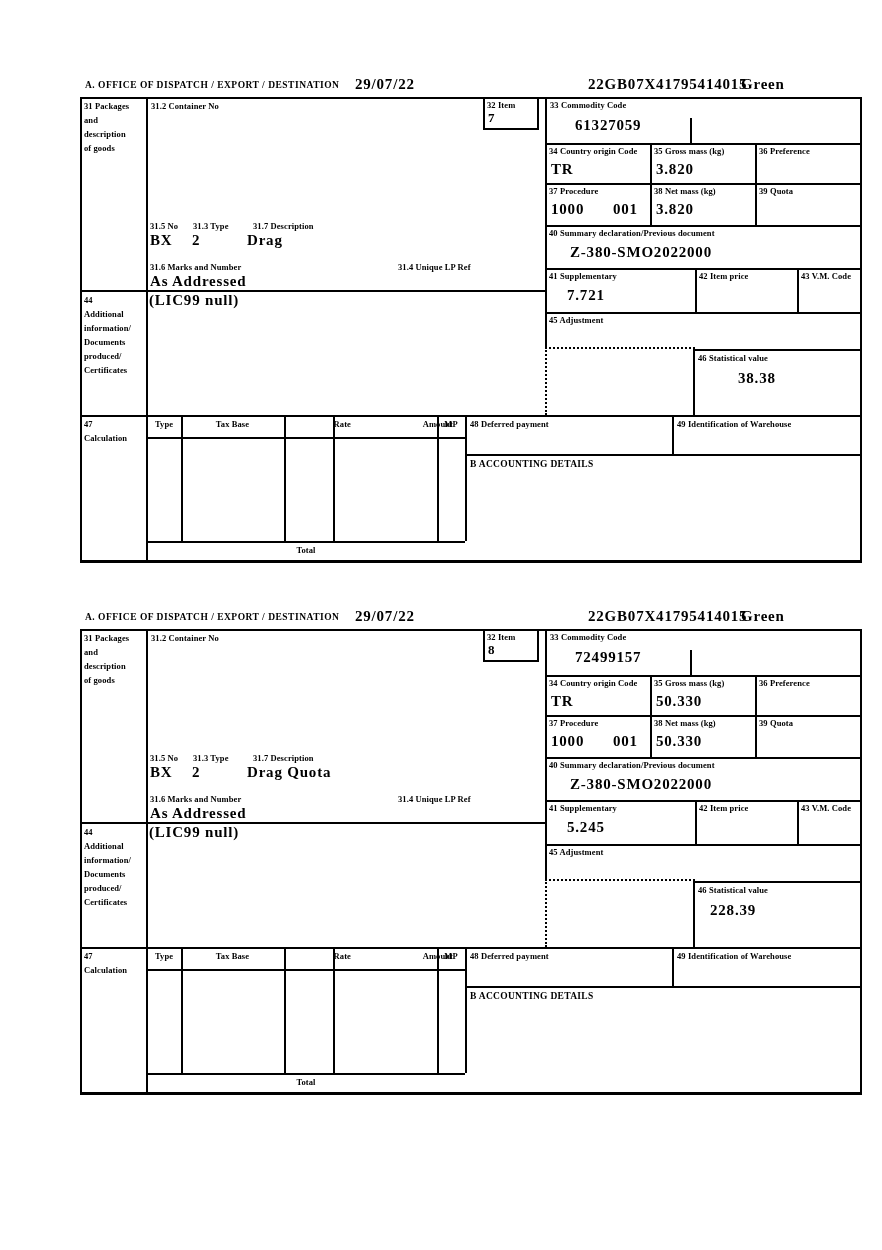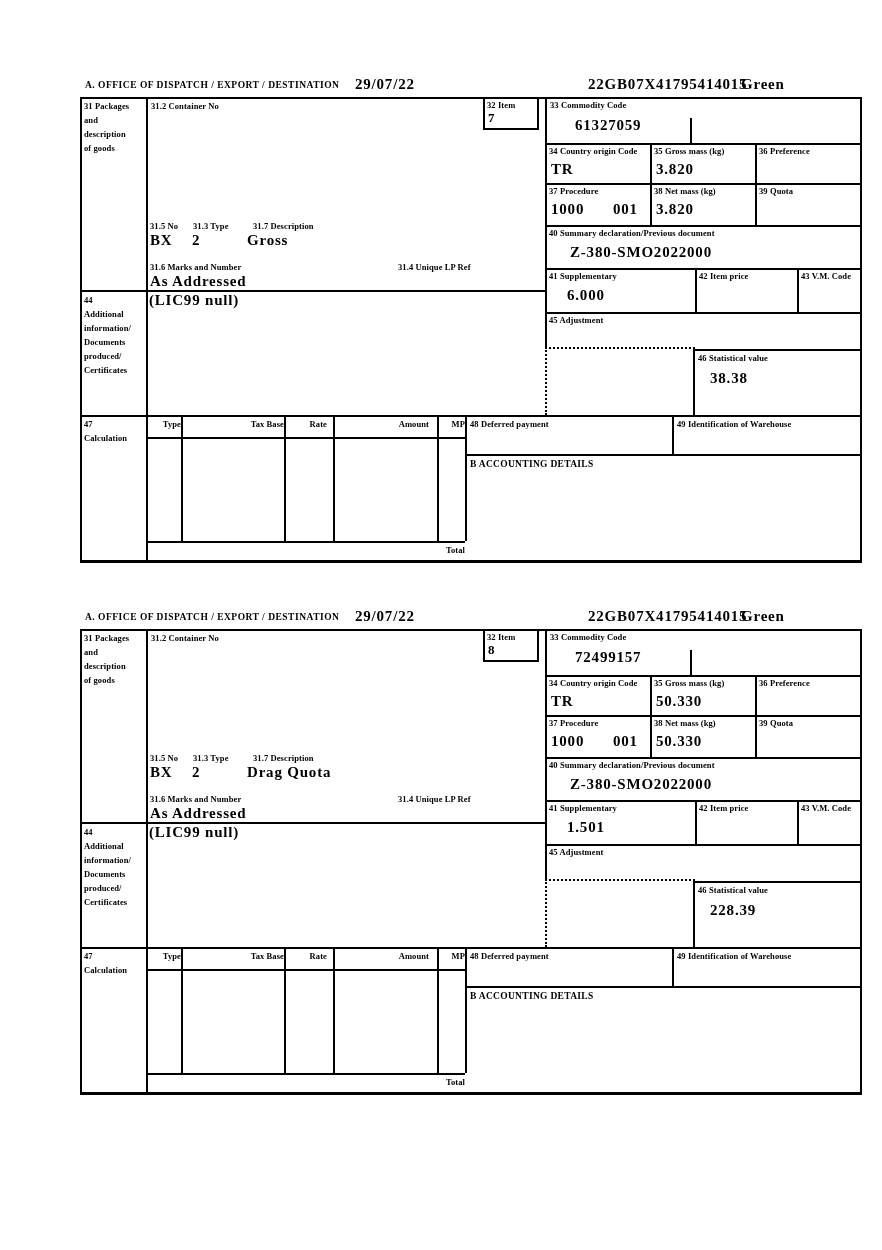--- a/index.html
+++ b/index.html
@@ -9,22 +9,22 @@
   .hl{position:absolute;background:#000;height:2px;}
   .vl{position:absolute;background:#000;width:2px;}
   .dh{position:absolute;border-top:2px dotted #000;height:0;}
   .dv{position:absolute;border-left:2px dotted #000;width:0;}
   .b32{position:absolute;border:2px solid #000;border-top:none;}
   .lb{position:absolute;font-weight:bold;font-size:8.5px;letter-spacing:0.1px;white-space:nowrap;}
   .hA{font-size:9.5px;letter-spacing:0.5px;}
   .sb{font-size:9.5px;letter-spacing:0.3px;}
   .vv{position:absolute;font-weight:bold;font-size:15px;letter-spacing:0.8px;white-space:nowrap;}
   .vs{font-size:13px;letter-spacing:0.3px;}
-  .ctr{text-align:right;white-space:nowrap;}
-  .rt{text-align:right;}
+  .ctr{text-align:center;white-space:nowrap;}
+  .rt{text-align:right;margin-left:24px;}
 </style>
 </head>
 <body>
 
 <div class="blk" style="top:75px">
 
   <span class="lb hA" style="left:85px;top:5px">A.  OFFICE OF DISPATCH / EXPORT / DESTINATION</span>
   <span class="vv" style="left:355px;top:1px">29/07/22</span>
   <span class="vv" style="left:588px;top:1px">22GB07X41795414015</span>
   <span class="vv" style="left:741px;top:1px">Green</span>
@@ -82,44 +82,44 @@
   <span class="vv" style="left:613px;top:126px">001</span>
   <span class="lb" style="left:654px;top:111px">38 Net mass (kg)</span>
   <span class="vv" style="left:656px;top:126px">3.820</span>
   <span class="lb" style="left:759px;top:111px">39 Quota</span>
 
   <span class="lb" style="left:150px;top:146px">31.5 No</span>
   <span class="lb" style="left:193px;top:146px">31.3 Type</span>
   <span class="lb" style="left:253px;top:146px">31.7 Description</span>
   <span class="vv" style="left:150px;top:157px">BX</span>
   <span class="vv" style="left:192px;top:157px">2</span>
-  <span class="vv" style="left:247px;top:157px">Gross</span>
+  <span class="vv" style="left:247px;top:157px">Drag</span>
 
   <span class="lb" style="left:150px;top:187px">31.6 Marks and Number</span>
   <span class="lb" style="left:398px;top:187px">31.4 Unique LP Ref</span>
   <span class="vv" style="left:150px;top:198px">As Addressed</span>
 
   <span class="lb" style="left:549px;top:153px">40 Summary declaration/Previous document</span>
   <span class="vv" style="left:570px;top:169px">Z-380-SMO2022000</span>
   <span class="lb" style="left:549px;top:196px">41 Supplementary</span>
-  <span class="vv" style="left:567px;top:212px">6.000</span>
+  <span class="vv" style="left:567px;top:212px">7.721</span>
   <span class="lb" style="left:699px;top:196px">42 Item price</span>
   <span class="lb" style="left:801px;top:196px">43 V.M. Code</span>
 
   <span class="lb" style="left:84px;top:220px">44</span>
   <span class="lb" style="left:84px;top:234px">Additional</span>
   <span class="lb" style="left:84px;top:248px">information/</span>
   <span class="lb" style="left:84px;top:262px">Documents</span>
   <span class="lb" style="left:84px;top:276px">produced/</span>
   <span class="lb" style="left:84px;top:290px">Certificates</span>
   <span class="vv" style="left:149px;top:217px">(LIC99 null)</span>
 
   <span class="lb" style="left:549px;top:240px">45 Adjustment</span>
   <span class="lb" style="left:698px;top:278px">46 Statistical value</span>
-  <span class="vv" style="left:710px;top:295px">38.38</span>
+  <span class="vv" style="left:738px;top:295px">38.38</span>
 
   <span class="lb" style="left:84px;top:344px">47</span>
   <span class="lb" style="left:84px;top:358px">Calculation</span>
   <span class="lb ctr" style="left:147px;top:344px;width:34px">Type</span>
   <span class="lb ctr" style="left:181px;top:344px;width:103px">Tax Base</span>
   <span class="lb rt" style="left:284px;top:344px;width:43px">Rate</span>
   <span class="lb rt" style="left:333px;top:344px;width:96px">Amount</span>
   <span class="lb ctr" style="left:437px;top:344px;width:28px">MP</span>
   <span class="lb ctr" style="left:147px;top:470px;width:318px">Total</span>
 
@@ -197,21 +197,21 @@
   <span class="vv" style="left:192px;top:157px">2</span>
   <span class="vv" style="left:247px;top:157px">Drag Quota</span>
 
   <span class="lb" style="left:150px;top:187px">31.6 Marks and Number</span>
   <span class="lb" style="left:398px;top:187px">31.4 Unique LP Ref</span>
   <span class="vv" style="left:150px;top:198px">As Addressed</span>
 
   <span class="lb" style="left:549px;top:153px">40 Summary declaration/Previous document</span>
   <span class="vv" style="left:570px;top:169px">Z-380-SMO2022000</span>
   <span class="lb" style="left:549px;top:196px">41 Supplementary</span>
-  <span class="vv" style="left:567px;top:212px">1.501</span>
+  <span class="vv" style="left:567px;top:212px">5.245</span>
   <span class="lb" style="left:699px;top:196px">42 Item price</span>
   <span class="lb" style="left:801px;top:196px">43 V.M. Code</span>
 
   <span class="lb" style="left:84px;top:220px">44</span>
   <span class="lb" style="left:84px;top:234px">Additional</span>
   <span class="lb" style="left:84px;top:248px">information/</span>
   <span class="lb" style="left:84px;top:262px">Documents</span>
   <span class="lb" style="left:84px;top:276px">produced/</span>
   <span class="lb" style="left:84px;top:290px">Certificates</span>
   <span class="vv" style="left:149px;top:217px">(LIC99 null)</span>

